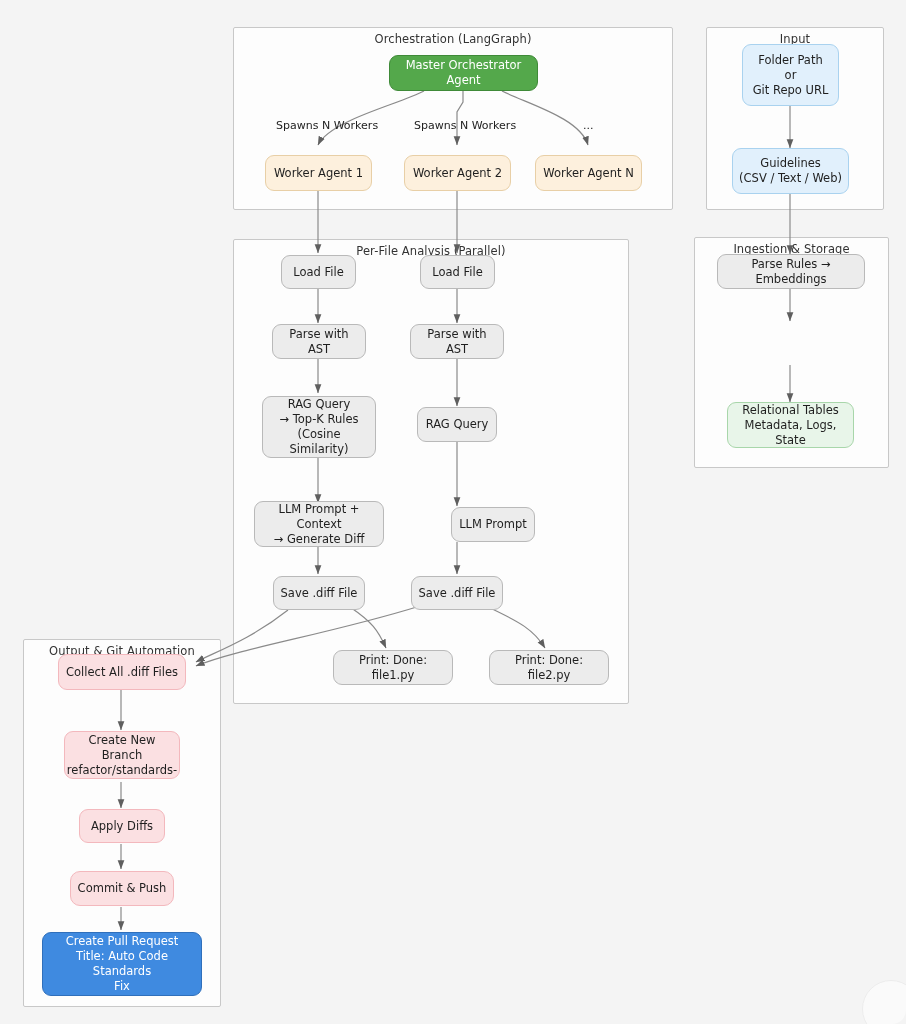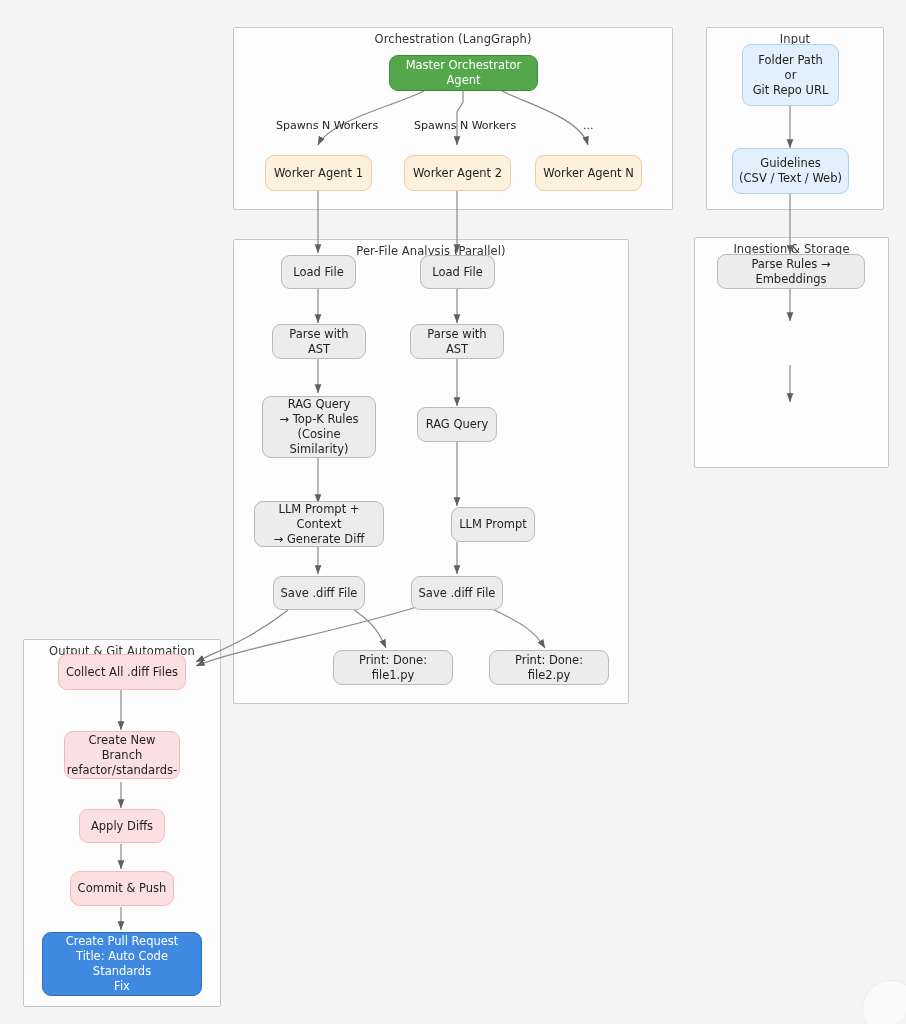--- a/index.html
+++ b/index.html
@@ -149,20 +149,22 @@
   <div class="node worker" style="left:404px;top:155px;width:107px;height:36px;">Worker Agent 2</div>
   <div class="node worker" style="left:535px;top:155px;width:107px;height:36px;">Worker Agent N</div>
 
   <div class="node inputblue" style="left:742px;top:44px;width:97px;height:62px;">Folder Path
 or
 Git Repo URL</div>
   <div class="node inputblue" style="left:732px;top:148px;width:117px;height:46px;">Guidelines
 (CSV / Text / Web)</div>
 
   <div class="node" style="left:717px;top:254px;width:148px;height:35px;">Parse Rules → Embeddings</div>
+  <div class="node storegreen" style="left:727px;top:402px;width:127px;height:46px;">Relational Tables
+Metadata, Logs, State</div>
 
   <div class="node" style="left:281px;top:255px;width:75px;height:34px;">Load File</div>
   <div class="node" style="left:272px;top:324px;width:94px;height:35px;">Parse with AST</div>
   <div class="node" style="left:262px;top:396px;width:114px;height:62px;">RAG Query
 → Top-K Rules
 (Cosine Similarity)</div>
   <div class="node" style="left:254px;top:501px;width:130px;height:46px;">LLM Prompt + Context
 → Generate Diff</div>
   <div class="node" style="left:273px;top:576px;width:92px;height:34px;">Save .diff File</div>
 

